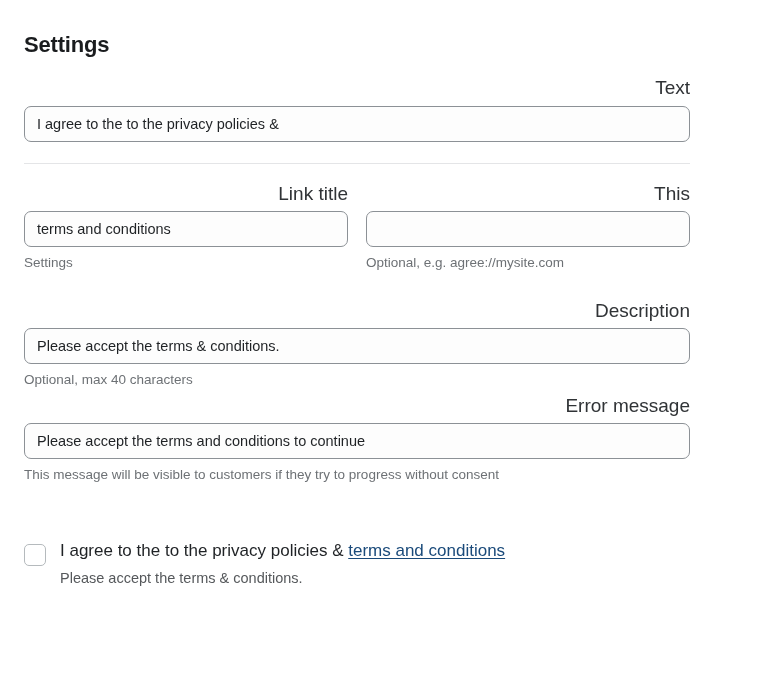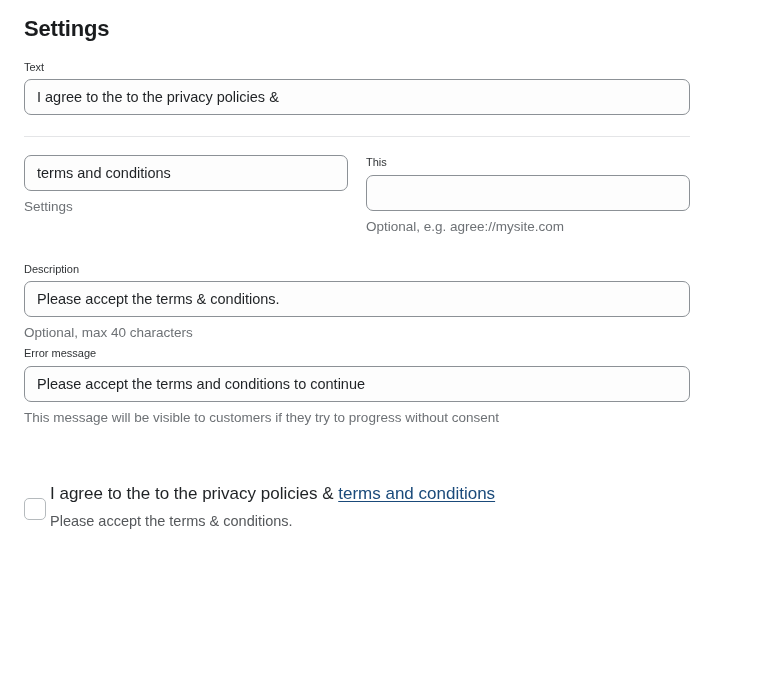--- a/index.html
+++ b/index.html
@@ -12,37 +12,38 @@
     width: 757px;
     height: 673px;
     font-family: "Liberation Sans", sans-serif;
     color: #202223;
     -webkit-font-smoothing: antialiased;
   }
   .page {
     position: relative;
     width: 714px;
     height: 673px;
-    padding: 0 24px;
+    padding: 16px 24px;
   }
   .page-title {
     font-size: 22px;
     font-weight: bold;
     letter-spacing: -0.2px;
     color: #1a1c1e;
     margin: 0;
     padding-top: 16px;
   }
 
   .field-block { margin-top: 18px; }
   .field-label {
-    font-size: 11px;
+    font-size: 19px;
     color: #303336;
     margin-bottom: 5px;
     line-height: 1.3;
+    text-align: right;
   }
   .text-input {
     width: 100%;
     height: 36px;
     border: 1px solid #8c9196;
     border-radius: 7px;
     background: #fdfdfd;
     padding: 0 12px;
     font-family: "Liberation Sans", sans-serif;
     font-size: 14.5px;
@@ -67,22 +68,22 @@
   .two-col {
     display: flex;
     gap: 18px;
     margin-top: 18px;
   }
   .col { flex: 1 1 0; min-width: 0; }
 
   .preview {
     margin-top: 56px;
     display: flex;
-    align-items: center;
-    gap: 4px;
+    align-items: flex-start;
+    gap: 14px;
   }
   .checkbox {
     width: 22px;
     height: 22px;
     border: 1.5px solid #b5babd;
     border-radius: 5px;
     background: #ffffff;
     flex: 0 0 auto;
     margin-top: 4px;
   }
@@ -112,20 +113,21 @@
 
   <div class="field-block">
     <div class="field-label">Text</div>
     <input class="text-input" type="text" value="I agree to the to the privacy policies &amp;" style="">
   </div>
 
   <hr class="divider">
 
   <div class="two-col">
     <div class="col">
+      <div class="field-label">Link title</div>
       <input class="text-input" type="text" value="terms and conditions" style="">
       <div class="help-text">Settings</div>
     </div>
     <div class="col">
       <div class="field-label">This</div>
       <input class="text-input" type="text" value="" style="">
       <div class="help-text">Optional, e.g. agree://mysite.com</div>
     </div>
   </div>
 

